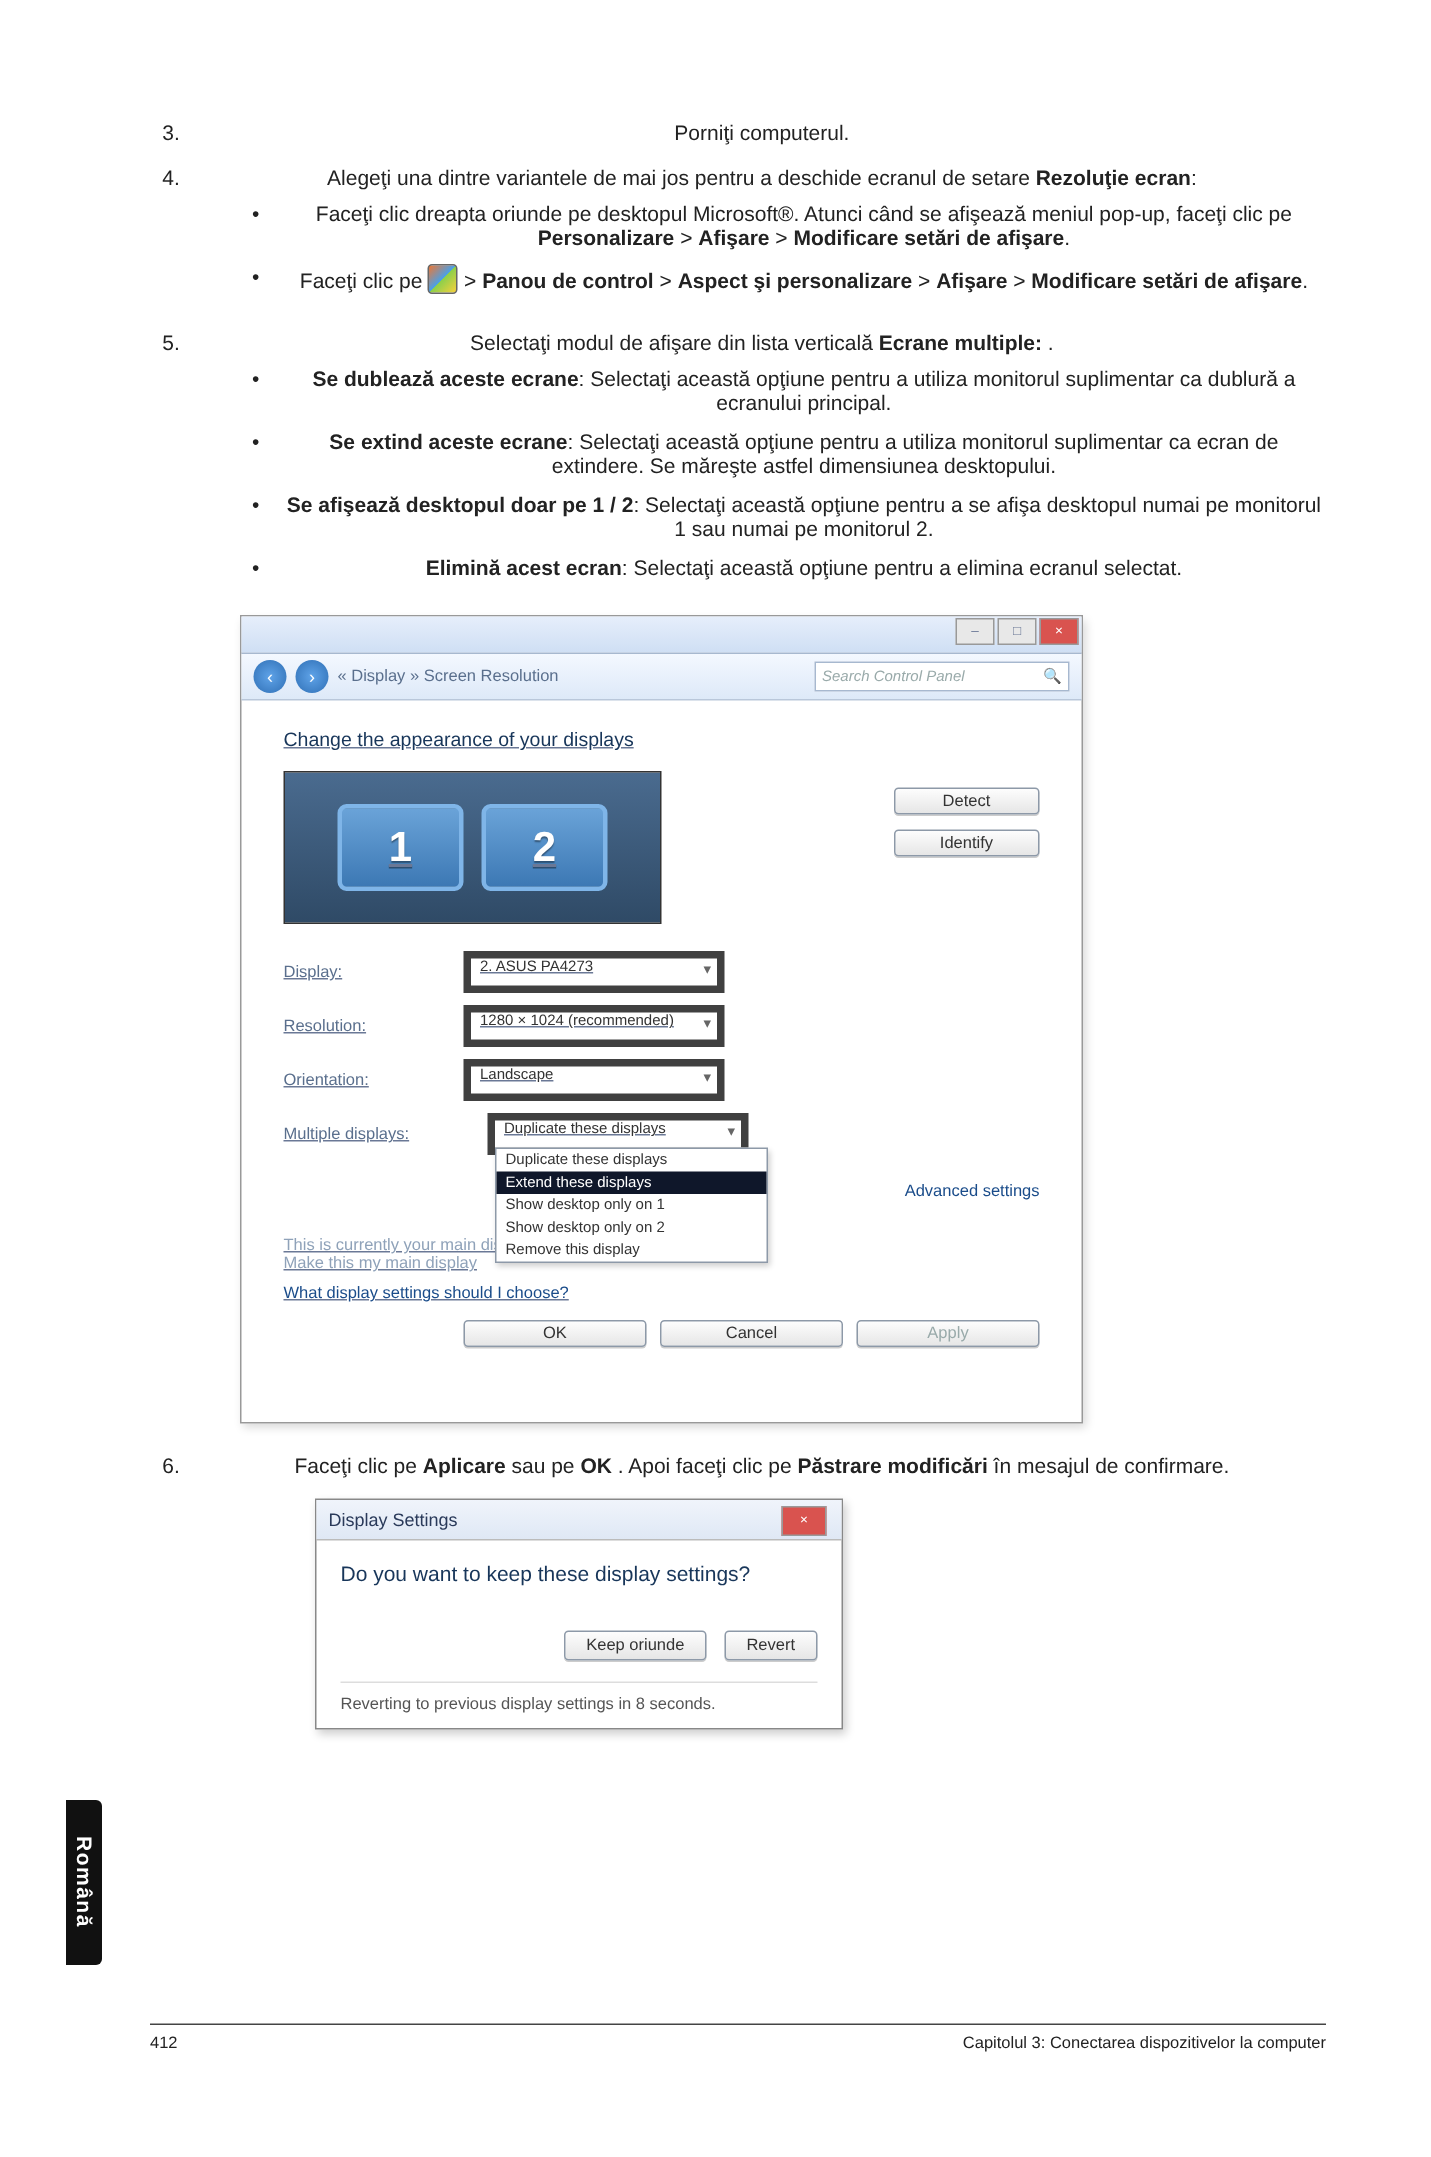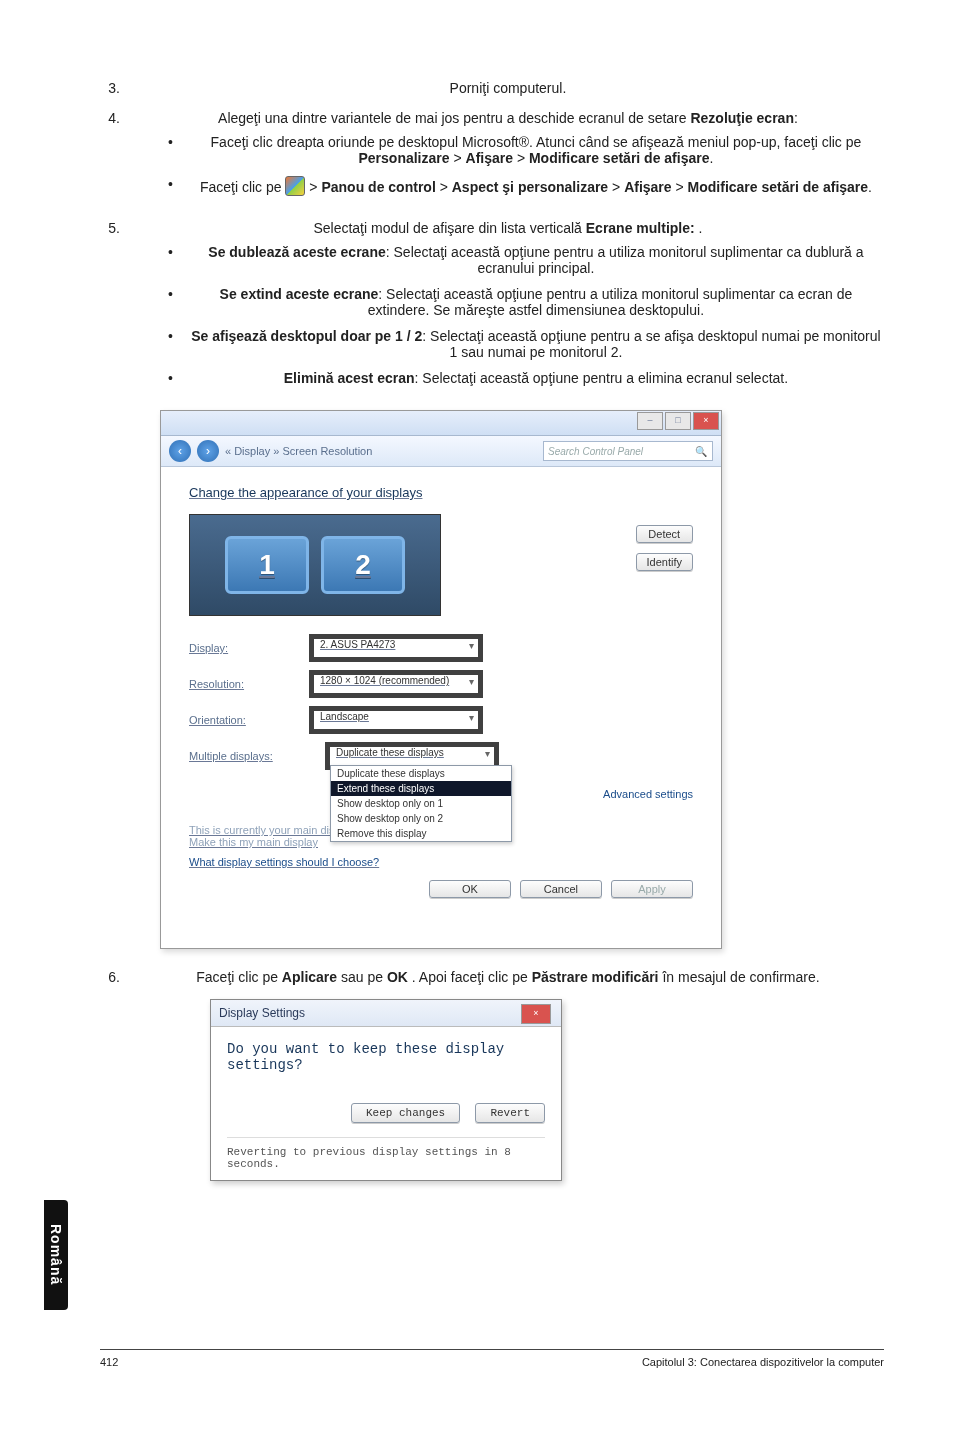--- a/index.html
+++ b/index.html
@@ -73,21 +73,21 @@
     background: linear-gradient(#4a6b8f, #2f4a66);
     display: flex; align-items: center; justify-content: center; gap: 12px;
     margin-bottom: 18px;
   }
   .mon { width: 78px; height: 52px; border: 3px solid #7fb5e8; border-radius: 6px;
     background: linear-gradient(#6aa3d8, #3c78b4);
     color: #fff; display: flex; align-items: center; justify-content: center;
     font-size: 28px; font-weight: bold; text-shadow: 0 1px 1px #0006; }
   .sidebtns { position: absolute; right: 28px; top: 58px; display: flex; flex-direction: column; gap: 10px; }
   .btn { border: 1px solid #8d99a8; background: linear-gradient(#fdfdfd, #e6e6e6);
-    border-radius: 3px; padding: 2px 10px; font-size: 11px; color: #333;
+    border-radius: 3px; padding: 2px 30px; font-size: 11px; color: #333;
     text-align: center; box-shadow: 0 1px 0 #ccc; }
   .formrow { display: flex; align-items: center; gap: 10px; margin-bottom: 8px; }
   .formrow .lbl { width: 110px; color: #5a6f8d; }
   .sel { border: 5px solid #404040; background: #fff; height: 18px; padding: 0 18px 0 6px;
     font-size: 10px; color: #333; position: relative; min-width: 140px; }
   .sel::after { content: "▾"; position: absolute; right: 4px; top: 1px; color: #666; }
   .dd-open { position: relative; margin-left: 16px; }
   .dd-list { position: absolute; left: 0; top: 18px; background: #fff; border: 1px solid #8d99a8;
     font-size: 10px; width: 180px; z-index: 2; box-shadow: 1px 2px 4px rgba(0,0,0,0.2); }
   .dd-list div { padding: 2px 6px; color: #333; }
@@ -103,21 +103,21 @@
     width: 350px;
     margin: 10px 0 0 110px;
     border: 1px solid #888;
     background: #fff;
     box-shadow: 2px 3px 6px rgba(0,0,0,0.2);
     font-size: 12px;
   }
   .dlg-title { height: 26px; background: linear-gradient(#f0f4fb, #dfe8f5);
     border-bottom: 1px solid #bbb; display: flex; align-items: center; padding: 0 8px;
     color: #2a3a5a; justify-content: space-between; }
-  .dlg-body { padding: 14px 16px 10px 16px; font-family: Liberation Mono, monospace; }
+  .dlg-body { padding: 14px 16px 10px 16px; }
   .dlg-q { color: #18365a; font-size: 14px; margin-bottom: 30px; }
   .dlg-btns { text-align: right; margin-bottom: 14px; }
   .dlg-btns .btn { display: inline-block; margin-left: 8px; padding: 3px 14px; }
   .dlg-revert { color: #555; font-size: 11px; border-top: 1px solid #ddd; padding-top: 8px;}
 
   .side-tab {
     position: absolute;
     left: 44px;
     top: 1200px;
     width: 24px; height: 110px;
@@ -270,21 +270,21 @@
   </ol>
 
   <div class="dialog-box">
     <div class="dlg-title">
       <span>Display Settings</span>
       <span class="wbtn red" style="width:28px;height:18px;line-height:16px;">×</span>
     </div>
     <div class="dlg-body">
       <div class="dlg-q">Do you want to keep these display settings?</div>
       <div class="dlg-btns">
-        <span class="btn">Keep changes</span>
+        <span class="btn">Keep oriunde</span>
         <span class="btn">Revert</span>
       </div>
       <div class="dlg-revert">Reverting to previous display settings in 8 seconds.</div>
     </div>
   </div>
 
   <div class="side-tab">Română</div>
 
   <div class="page-footer">
     <span>412</span>

